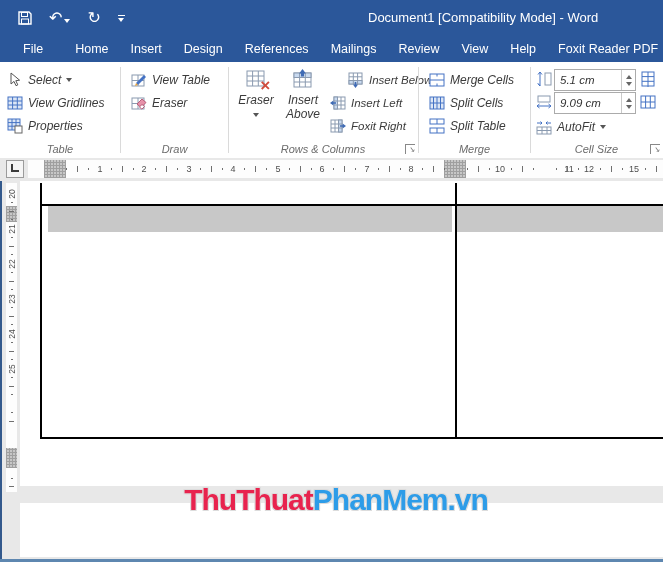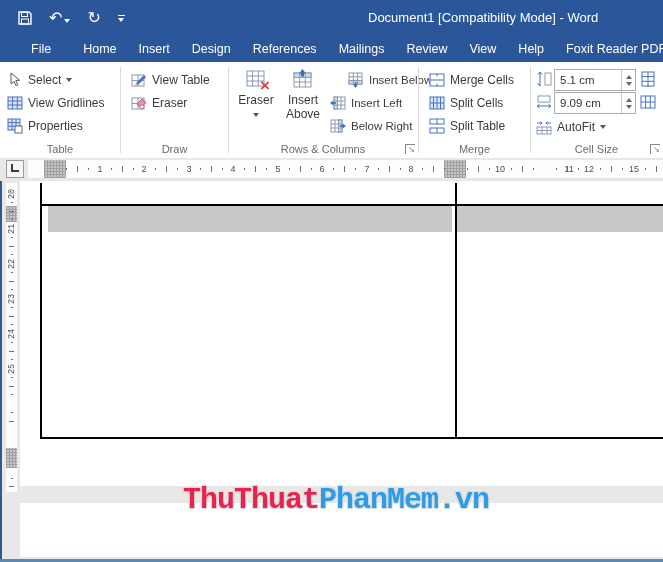--- a/index.html
+++ b/index.html
@@ -9,26 +9,26 @@
   .titlebar{position:absolute;top:0;left:0;right:0;height:36px;background:#2b579a;display:flex;align-items:center;}
   .qat{display:flex;align-items:center;gap:17px;padding-left:18px;color:#fff;}
   .qat .g{font-size:16px;line-height:16px;color:#fff;}
   .undo-wrap{display:flex;align-items:flex-end;gap:2px;}
   .caret{width:0;height:0;border-left:3px solid transparent;border-right:3px solid transparent;border-top:4px solid #fff;}
   .caret.dark{border-top-color:#555;}
   .qat-more{display:flex;flex-direction:column;align-items:center;gap:2px;}
   .qat-more .bar{width:7px;height:1px;background:#fff;}
   .win-title{position:absolute;left:368px;top:0;height:36px;line-height:36px;color:#fff;font-size:13px;white-space:nowrap;}
   
-  .tabrow{position:absolute;top:36px;left:0;right:0;height:26px;background:#2b579a;display:flex;align-items:stretch;padding-left:16px;}
+  .tabrow{position:absolute;top:36px;left:0;right:0;height:26px;background:#2b579a;display:flex;align-items:stretch;padding-left:8px;}
   .tab{color:#fff;font-size:12.5px;line-height:26px;padding:0 11px;white-space:nowrap;}
   .tab.file{padding:0 15px;margin-right:6px;}
   .tab-spacer{flex:1;}
   
-  .ribbon{position:absolute;top:62px;left:0;right:0;height:96px;background:#ffffff;border-bottom:1px solid #cdcdcd;}
+  .ribbon{position:absolute;top:62px;left:0;right:0;height:96px;background:#ffffff;border-bottom:1px solid #cdcdcd;font-style:italic;}
   .group{position:absolute;top:0;bottom:0;}
   .glabel{position:absolute;bottom:3px;left:0;right:0;text-align:center;font-size:11px;color:#6b6b6b;}
   .vdiv{position:absolute;top:5px;bottom:5px;width:1px;background:#dadada;}
   .srow{display:flex;align-items:center;gap:5px;height:23px;font-size:12px;color:#3b3b3b;white-space:nowrap;}
   .gbody{padding-top:6px;}
   .ic{position:relative;width:16px;height:16px;flex:0 0 auto;}
   .bigbtn{position:absolute;top:4px;height:74px;text-align:center;font-size:12px;color:#3b3b3b;}
   .bigbtn .bicon{margin:3px auto 4px auto;position:relative;width:20px;height:20px;}
   .redx{position:absolute;right:-4px;bottom:-5px;font-size:17px;font-weight:bold;color:#d04b3c;line-height:1;}
   .launcher{position:absolute;right:3px;bottom:4px;width:9px;height:9px;border-top:1px solid #888;border-left:1px solid #888;color:#777;font-size:8px;line-height:9px;text-align:right;}
@@ -42,21 +42,21 @@
   .tabsel{position:absolute;left:6px;top:2px;width:16px;height:16px;background:#f5f5f5;border:1px solid #9b9b9b;}
   .lmark{width:6px;height:6px;border-left:2px solid #3b3b3b;border-bottom:2px solid #3b3b3b;margin:3px 0 0 4px;}
   .hruler{position:absolute;left:28px;right:0;top:2px;height:18px;background:#fdfdfd;overflow:hidden;}
   .hnum{position:absolute;top:4px;transform:translateX(-50%);font-size:9px;color:#4e4e4e;}
   .htick{position:absolute;top:6px;width:1px;height:6px;background:#707070;}
   .hdot{position:absolute;top:8px;width:1px;height:2px;background:#707070;}
   .hatch{position:absolute;top:0;bottom:0;width:22px;
      background:repeating-linear-gradient(90deg,#9f9f9f 0 1px,transparent 1px 3px),
                 repeating-linear-gradient(0deg,#9f9f9f 0 1px,transparent 1px 3px),#c7c7c7;}
   
-  .doc{position:absolute;top:181px;left:0;right:0;bottom:0;background:#e8e8e8;font-family:Liberation Mono, monospace;}
+  .doc{position:absolute;top:181px;left:0;right:0;bottom:0;background:#e8e8e8;}
   .left-edge{position:absolute;left:0;top:0;bottom:0;width:2px;background:#33598c;}
   .bottom-edge{position:absolute;left:0;right:0;bottom:0;height:3px;background:#5e87b0;}
   .vruler{position:absolute;left:6px;top:2px;width:11px;height:309px;background:#fdfdfd;overflow:hidden;}
   .vnum{position:absolute;left:-1px;width:13px;text-align:center;font-size:8.5px;color:#4e4e4e;transform:rotate(-90deg);}
   .vtick{position:absolute;left:3px;width:5px;height:1px;background:#707070;}
   .vdot{position:absolute;left:5px;width:2px;height:1px;background:#707070;}
   .vhatch{position:absolute;left:0;right:0;
      background:repeating-linear-gradient(90deg,#9f9f9f 0 1px,transparent 1px 3px),
                 repeating-linear-gradient(0deg,#9f9f9f 0 1px,transparent 1px 3px),#c7c7c7;}
   .page1{position:absolute;left:20px;top:0;width:643px;height:305px;background:#fff;overflow:hidden;}
@@ -228,21 +228,21 @@
         </div>
         <div class="srow" style="font-size:11.5px;">
           <span class="ic">
             <svg width="16" height="16" viewBox="0 0 16 16">
                 <rect x="1" y="2" width="11" height="12" fill="#fff" stroke="#8a9ab0"></rect>
                 <rect x="8.5" y="2" width="3.5" height="12" fill="#c9daf0" stroke="#8a9ab0"></rect>
                 <path d="M1 6h11M1 10h11M5 2v12" stroke="#8a9ab0"></path>
                 <path d="M16 8l-3.4-2.6v1.8H10v1.6h2.6v1.8z" fill="#3f6bb5"></path>
               </svg>
           </span>
-          <span>Below Right</span>
+          <span>Foxit Right</span>
         </div>
       </div>
       <div class="glabel">Rows &amp; Columns</div>
       <div class="launcher">↘</div>
     </div>
     <div class="vdiv" style="left:418px;"></div>
 
     <div class="group" style="left:419px;width:111px;">
       <div class="gbody" style="padding-left:10px;">
         <div class="srow">

